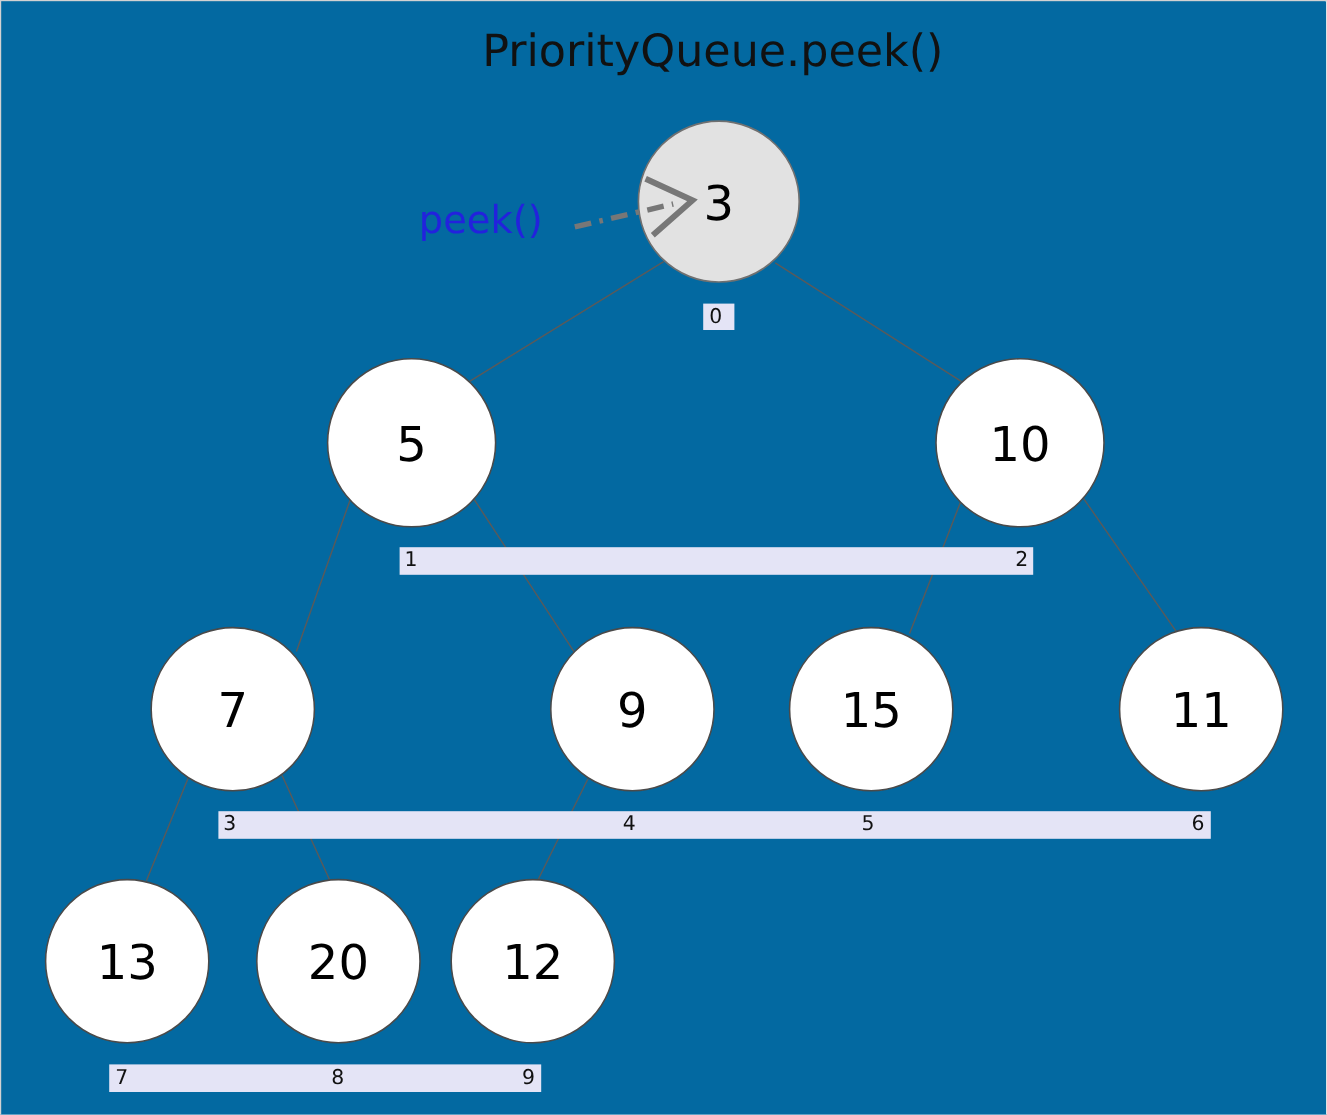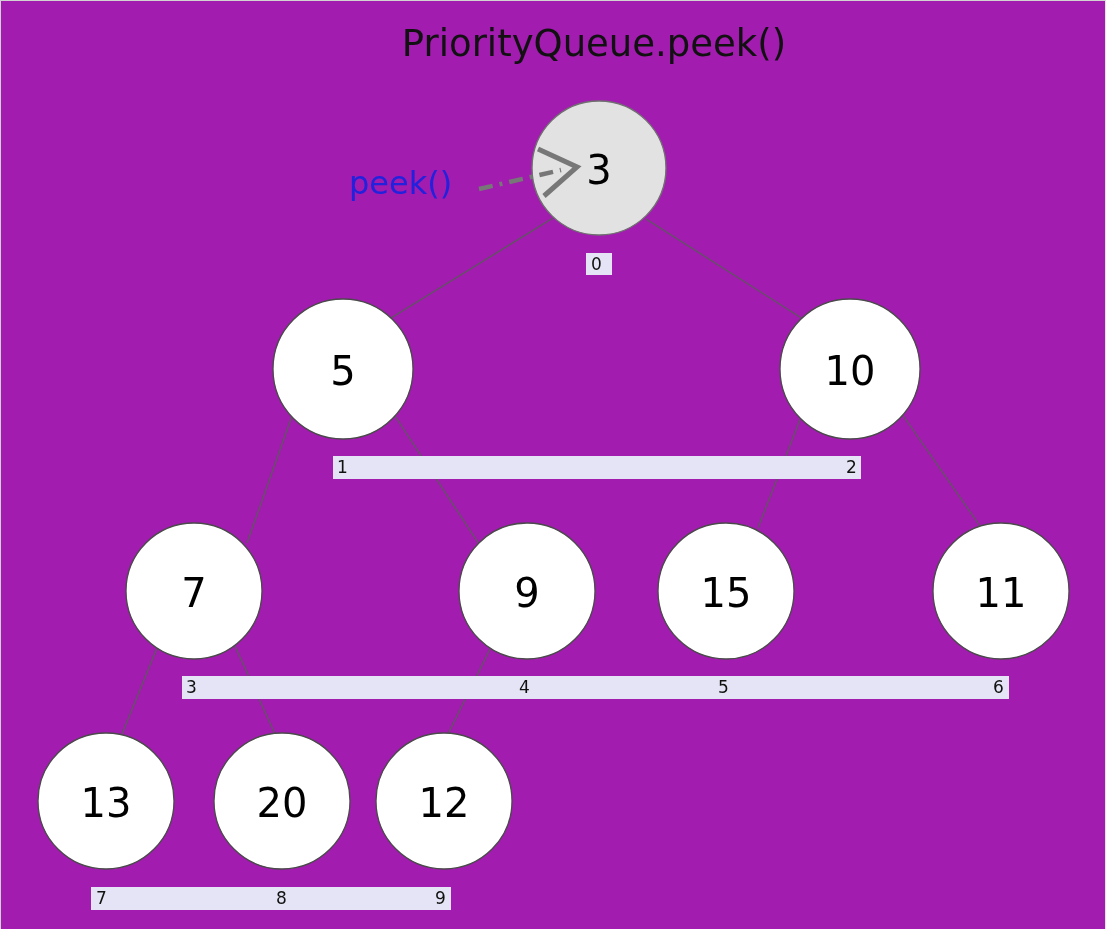--- a/index.html
+++ b/index.html
@@ -8,21 +8,21 @@
     padding: 0;
     background: #ffffff;
   }
   body {
     font-family: "DejaVu Sans", "Liberation Sans", sans-serif;
   }
   #canvas {
     position: relative;
     width: 1106px;
     height: 929px;
-    background: #a21caf;
+    background: #0369a1;
     border-top: 1px solid #d2d2d2;
     border-left: 1px solid #d2d2d2;
     border-right: 1px solid #e2e2e2;
     box-sizing: border-box;
     overflow: hidden;
   }
   #diagram-svg {
     position: absolute;
     left: 0;
     top: 0;

